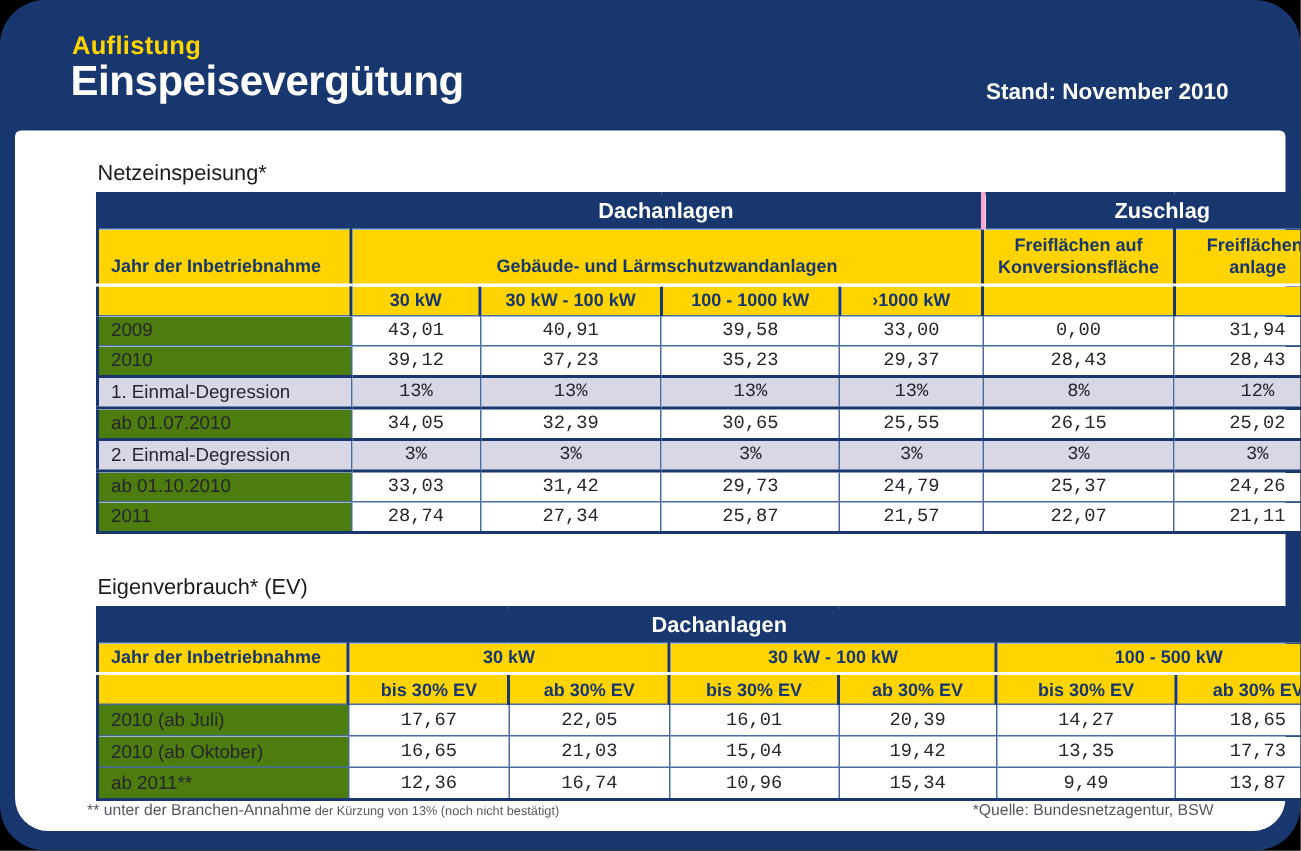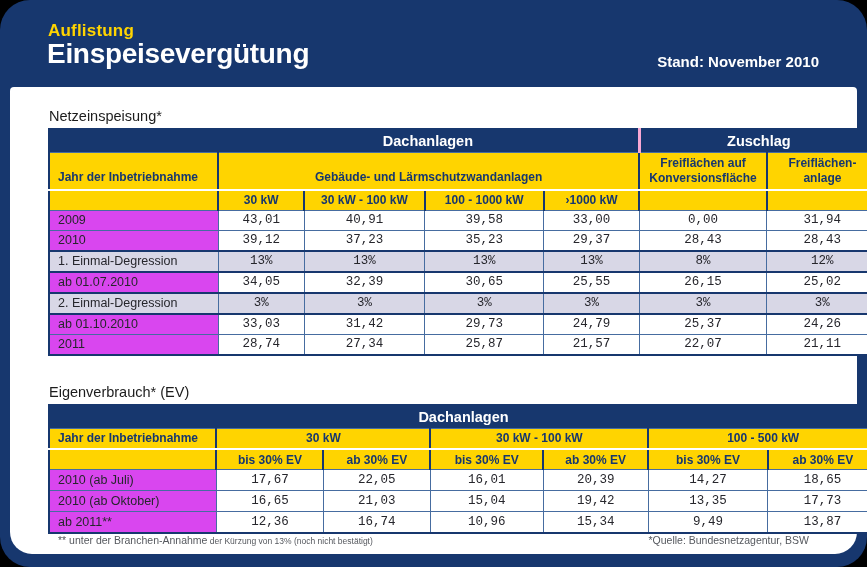--- a/index.html
+++ b/index.html
@@ -1,30 +1,30 @@
 <!DOCTYPE html>
 <html><head>
 <meta charset="utf-8">
 <style>
   html,body{margin:0;padding:0;background:#000;}
   body{width:867px;height:567px;position:relative;font-family:"Liberation Sans","DejaVu Sans",sans-serif;}
   .card{position:absolute;inset:0;background:#17376E;border-radius:30px;overflow:hidden;}
   .hdr-kicker{position:absolute;left:48px;top:21px;color:#FFD400;font-size:17px;font-weight:bold;letter-spacing:.2px;}
   .hdr-title{position:absolute;left:47px;top:38px;color:#fff;font-size:28px;font-weight:bold;letter-spacing:-.3px;}
   .hdr-stand{position:absolute;right:48px;top:53px;color:#fff;font-size:15px;font-weight:bold;}
-  .content{position:absolute;left:10px;right:10px;top:87px;bottom:13px;background:#fff;border-radius:4px 4px 22px 22px;padding:21px 38px 0 38px;box-sizing:border-box;}
+  .content{position:absolute;left:10px;right:10px;top:87px;bottom:13px;background:#fff;border-radius:4px 4px 22px 22px;padding:21px 38px 0 54px;box-sizing:border-box;}
   .sec-title{font-size:14.5px;color:#1c1c1c;margin:0 0 4px 1px;font-weight:normal;}
   table{border-collapse:collapse;width:831px;table-layout:fixed;border:2px solid #17376E;}
   td,th{padding:0;font-size:12.5px;color:#26262C;border:1px solid #466CA0;overflow:hidden;white-space:nowrap;}
   .navyrow td{background:#17376E;color:#fff;font-weight:bold;font-size:14.5px;text-align:center;border:none;height:22px;}
   .navyrow td.zdiv{border-left:3px solid #f9a8d4;}
   td.ylw{background:#FFD400;color:#17376E;font-weight:bold;border-left:2px solid #17376E;border-right:2px solid #17376E;text-align:center;font-size:12px;}
   tr.ysub td.ylw{border-top:2px solid #FFFFFF;height:19px;}
   tr.ymain td.ylw{border-bottom:2px solid #FFFFFF;}
-  td.rowlabel{text-align:left;padding-left:8px;background:#d946ef;}
+  td.rowlabel{text-align:left;padding-left:8px;background:#4d7c0f;}
   td.val{text-align:center;background:#fff;font-family:Liberation Mono, monospace;}
   tr.body td{height:19px;}
   tr.degr td{background:#D8D7E6;border-top:2px solid #17376E;border-bottom:2px solid #17376E;}
   .twolines{white-space:pre-line;line-height:1.25;font-size:11.5px;}
   .vbottom{vertical-align:bottom;padding-bottom:5px;}
   .t2gap{margin-top:28px;}
   .footer{position:absolute;left:48px;right:48px;bottom:8px;display:flex;justify-content:space-between;align-items:flex-end;}
   .note{color:#55585E;font-size:10.5px;}
   .note .small{font-size:8.5px;}
   .source{color:#55585E;font-size:10.5px;}

